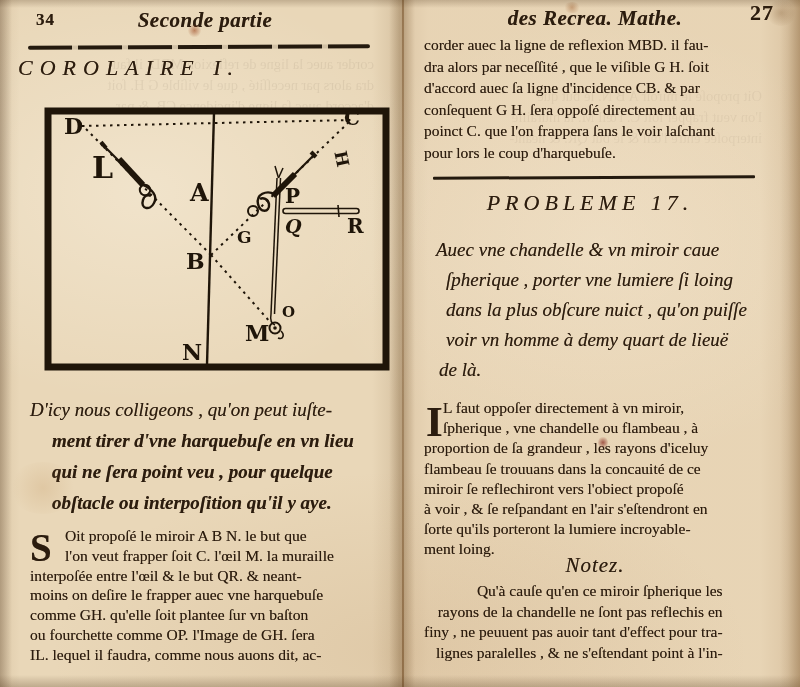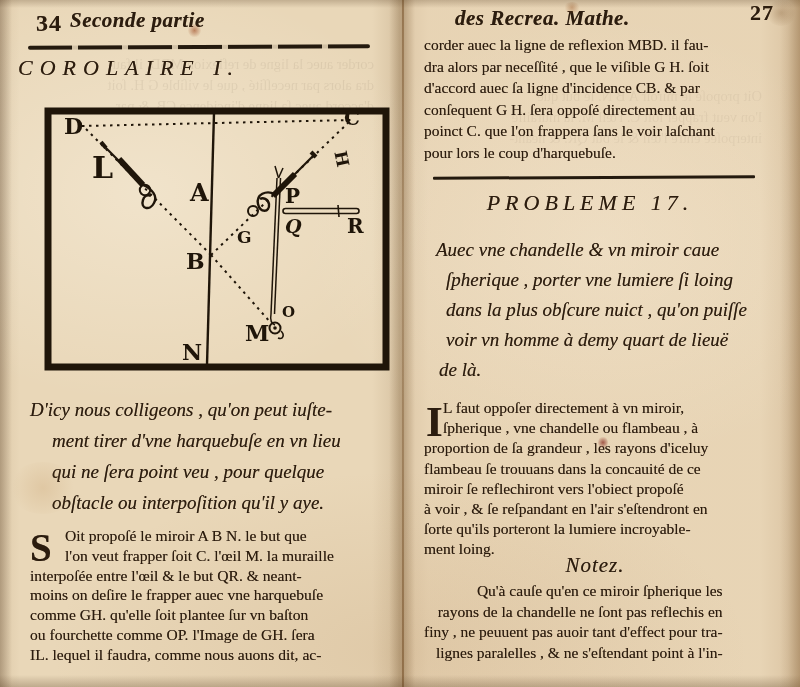--- a/index.html
+++ b/index.html
@@ -18,29 +18,29 @@
   .page-right{left:400px;width:400px;background:linear-gradient(90deg, rgba(140,95,55,.14), rgba(200,150,110,.05) 7%, rgba(200,150,110,.04) 90%, rgba(150,105,60,.20));}
   .gutter{position:absolute;left:389px;top:0;bottom:0;width:26px;
     background:linear-gradient(90deg, rgba(110,78,40,0), rgba(110,78,40,.34) 52%, rgba(110,78,40,0));}
   .gutter-line{position:absolute;left:402px;top:0;bottom:0;width:2px;background:linear-gradient(180deg,rgba(122,84,44,.55),rgba(122,84,44,.25) 40%,rgba(122,84,44,.6));}
   .edge-top{position:absolute;left:0;right:0;top:0;height:8px;background:linear-gradient(180deg,rgba(80,55,28,.25),rgba(80,55,28,0));}
   .edge-bottom{position:absolute;left:0;right:0;bottom:0;height:12px;background:linear-gradient(0deg,rgba(80,55,28,.28),rgba(80,55,28,0));}
   .edge-left{position:absolute;left:0;top:0;bottom:0;width:12px;background:linear-gradient(90deg,rgba(70,45,22,.30),rgba(70,45,22,0));}
   .edge-right{position:absolute;right:0;top:0;bottom:0;width:20px;background:linear-gradient(270deg,rgba(125,88,45,.40),rgba(125,88,45,.10) 60%,rgba(125,88,45,0));}
   .txt{position:absolute;white-space:nowrap;}
   .tline{white-space:nowrap;}
-  .pagenum{font-size:24px;font-weight:bold;letter-spacing:1px;}
-  .running{font-style:italic;font-weight:bold;font-size:21px;text-align:left;letter-spacing:.5px;}
+  .pagenum{font-size:17px;font-weight:bold;letter-spacing:1px;}
+  .running{font-style:italic;font-weight:bold;font-size:21px;text-align:center;letter-spacing:.5px;}
   .rule-thick{position:absolute;height:4px;border-radius:2px;transform:rotate(-.25deg);
     background:repeating-linear-gradient(90deg,#241a0e 0 44px, rgba(36,26,14,.12) 44px 50px);}
   .rule-thin{position:absolute;height:2.5px;background:#241a0e;transform:rotate(-.25deg);border-radius:1px;}
   .sect-title{font-style:italic;font-size:22px;letter-spacing:7px;font-weight:500;}
   .prob-title{font-style:italic;font-size:22px;letter-spacing:5px;text-align:center;font-weight:500;}
   .quote{font-style:italic;font-size:19px;line-height:31px;}
-  .quote .tline:nth-child(n+2){margin-left:22px;}
+  .quote .tline:nth-child(n+2){margin-left:22px;font-weight:bold;}
   .quote-r{font-style:italic;font-size:19px;line-height:30px;}
   .quote-r .tline{margin-left:24px;}
   .quote-r .tline:first-child{margin-left:14px;}
   .quote-r .tline:last-child{margin-left:17px;}
   .body15{font-size:15.6px;line-height:19.8px;}
   .body15r{font-size:15.5px;line-height:21.6px;}
   .sol{font-size:15.5px;line-height:20.2px;}
   .note{font-size:15.5px;line-height:20.6px;}
   .note .tline:first-child{text-indent:30px;}
   .pl2 .tline:nth-child(-n+2){padding-left:35px;}

